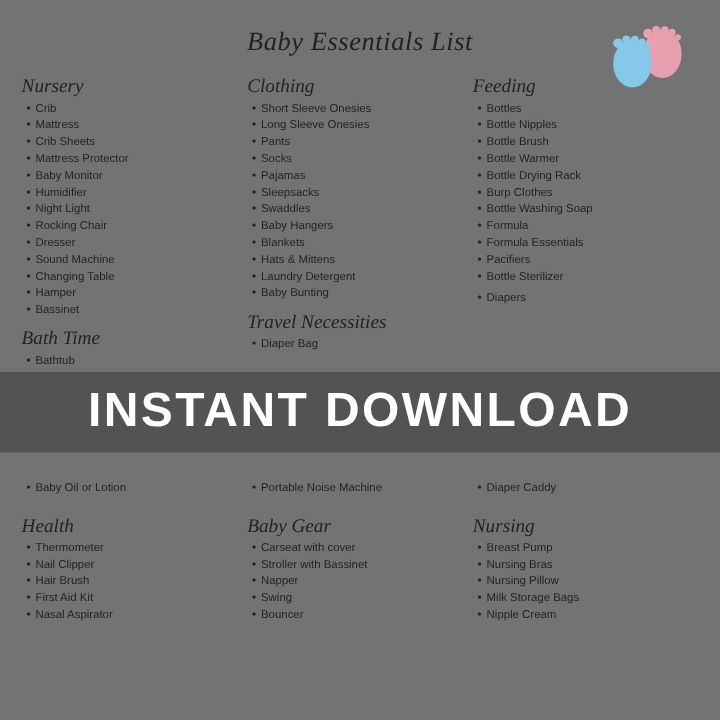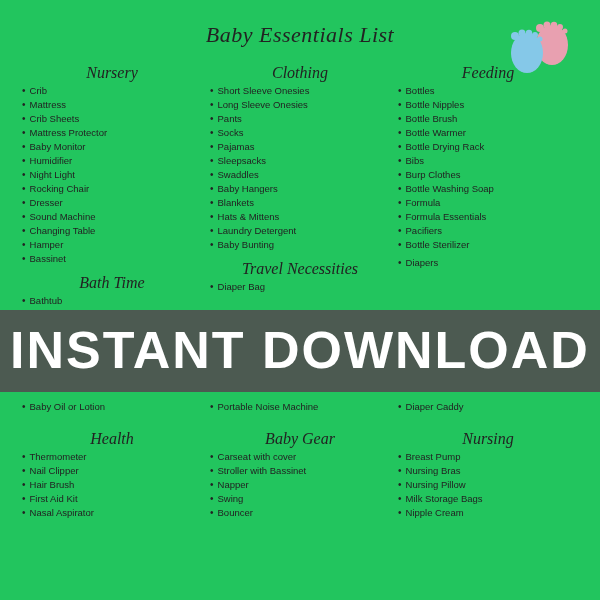--- a/index.html
+++ b/index.html
@@ -8,21 +8,21 @@
       height: 600px;
       background: #fff;
       font-family: Georgia, serif;
       overflow: hidden;
       position: relative;
     }
 
     .page {
       width: 600px;
       height: 600px;
-      background: #22c55e;
+      background: #737373;
       position: relative;
       overflow: hidden;
     }
 
     
     .feet-container {
       position: absolute;
       top: 18px;
       right: 20px;
       width: 80px;
@@ -45,21 +45,20 @@
       display: flex;
       flex-direction: row;
       padding: 8px 18px 4px 18px;
       gap: 0;
       position: relative;
     }
 
     .column {
       flex: 1;
       min-width: 0;
-      text-align: center;
     }
 
     .section-title {
       font-family: 'Brush Script MT', cursive, Georgia, serif;
       font-size: 16px;
       font-style: italic;
       color: #222;
       margin-bottom: 2px;
       margin-top: 8px;
       font-weight: normal;
@@ -89,21 +88,21 @@
     }
 
     
     .banner {
       position: absolute;
       left: 0;
       width: 600px;
       background: rgba(80, 80, 80, 0.92);
       color: #fff;
       font-family: Impact, Arial Black, sans-serif;
-      font-size: 52px;
+      font-size: 40px;
       font-weight: 900;
       text-align: center;
       letter-spacing: 2px;
       z-index: 10;
       padding: 10px 0 12px 0;
       top: 310px;
     }
 
     
     .after-banner {
@@ -211,21 +210,20 @@
     </div>
 
     <div class="column">
       <div class="section-title">Feeding</div>
       <ul class="item-list">
         <li>Bottles</li>
         <li>Bottle Nipples</li>
         <li>Bottle Brush</li>
         <li>Bottle Warmer</li>
         <li>Bottle Drying Rack</li>
-        <li>Bibs</li>
         <li>Burp Clothes</li>
         <li>Bottle Washing Soap</li>
         <li>Formula</li>
         <li>Formula Essentials</li>
         <li>Pacifiers</li>
         <li>Bottle Sterilizer</li>
       </ul>
       <ul class="item-list">
         <li>Diapers</li>
       </ul>

